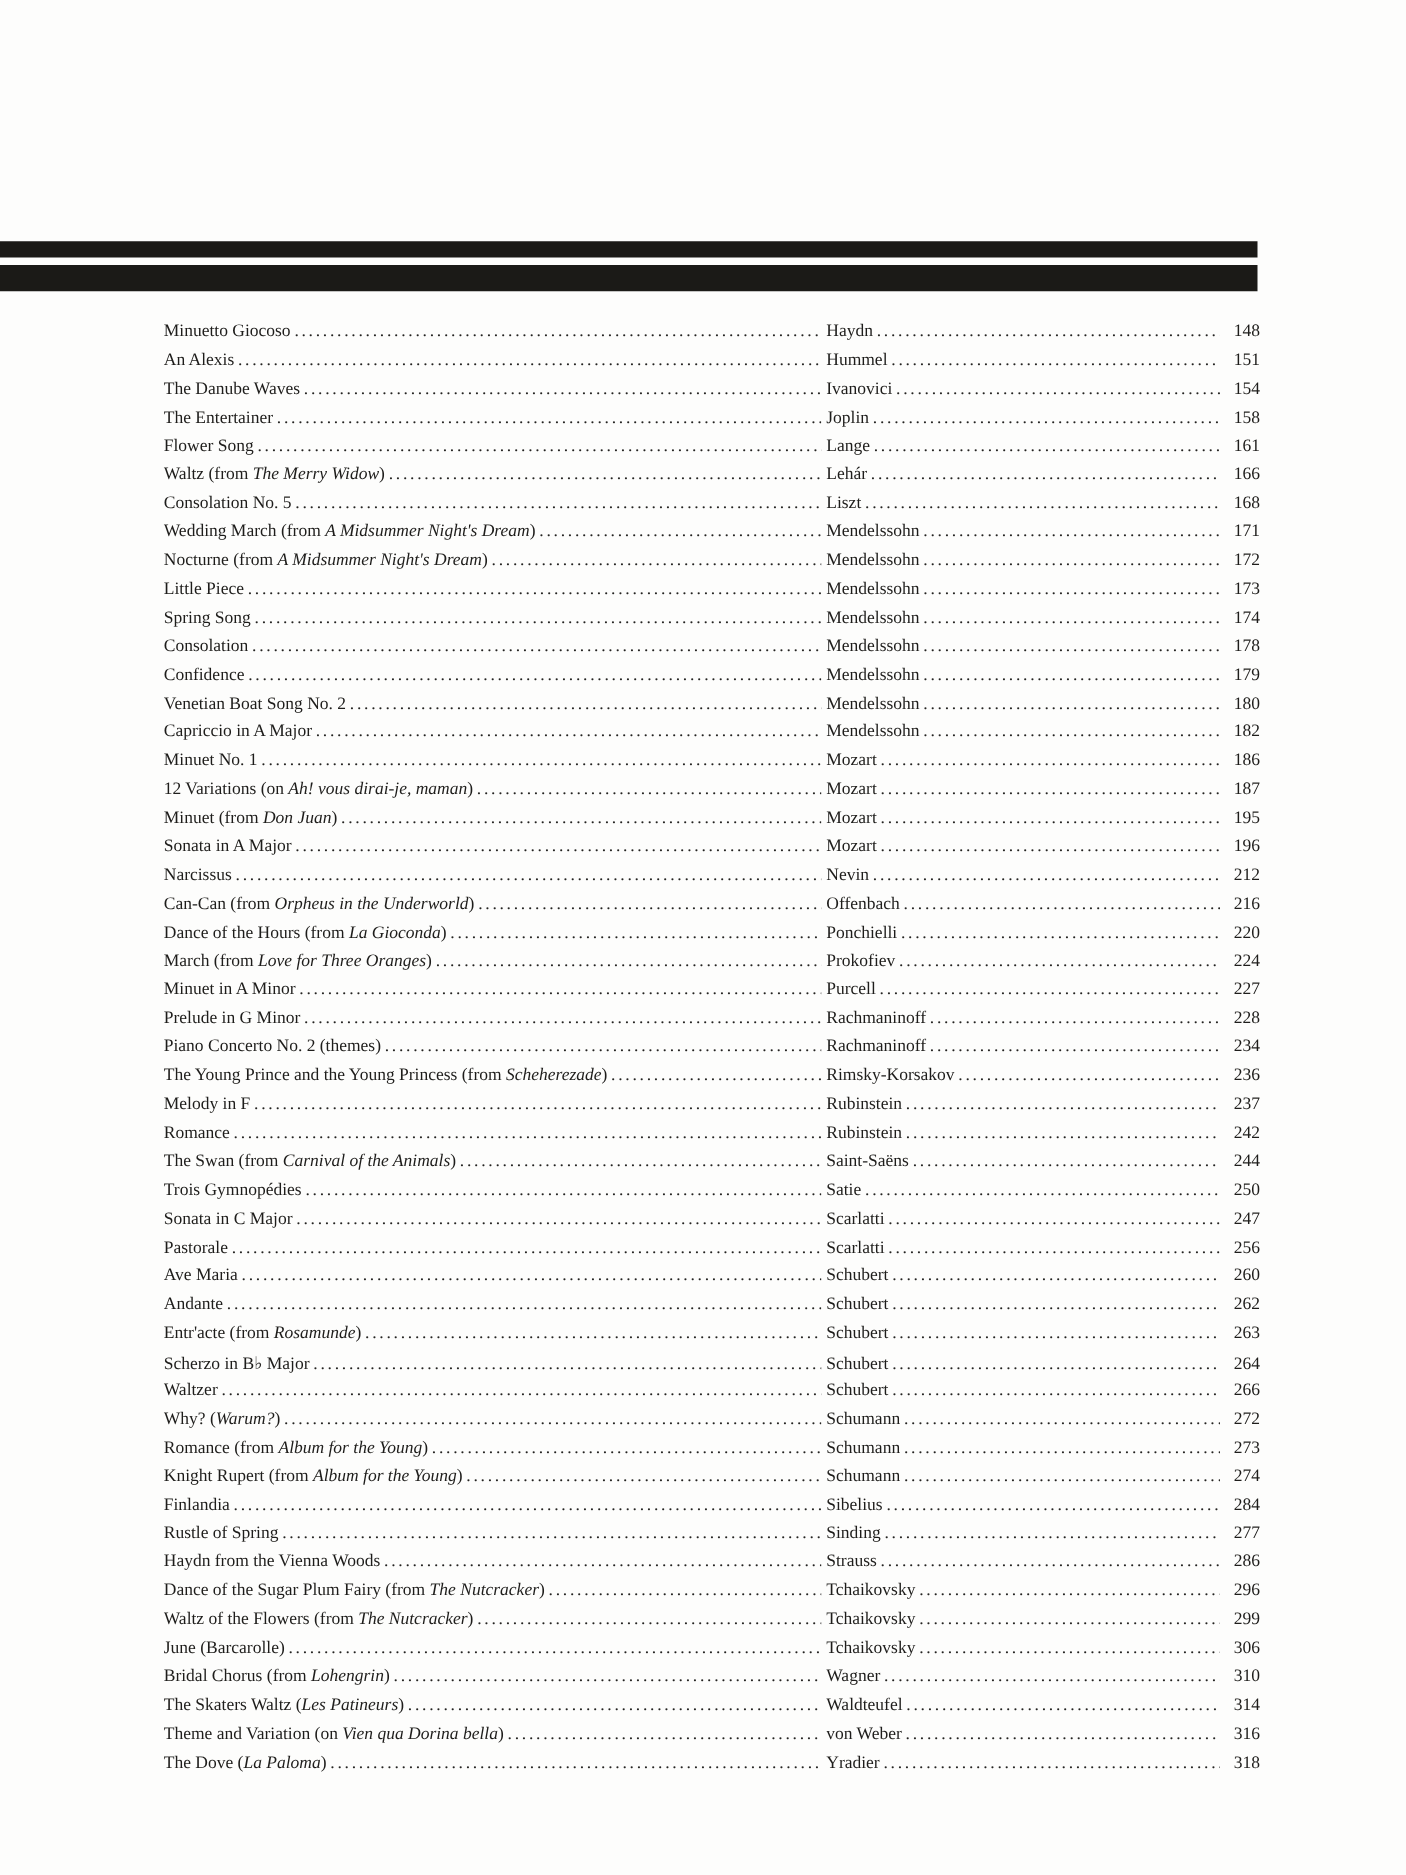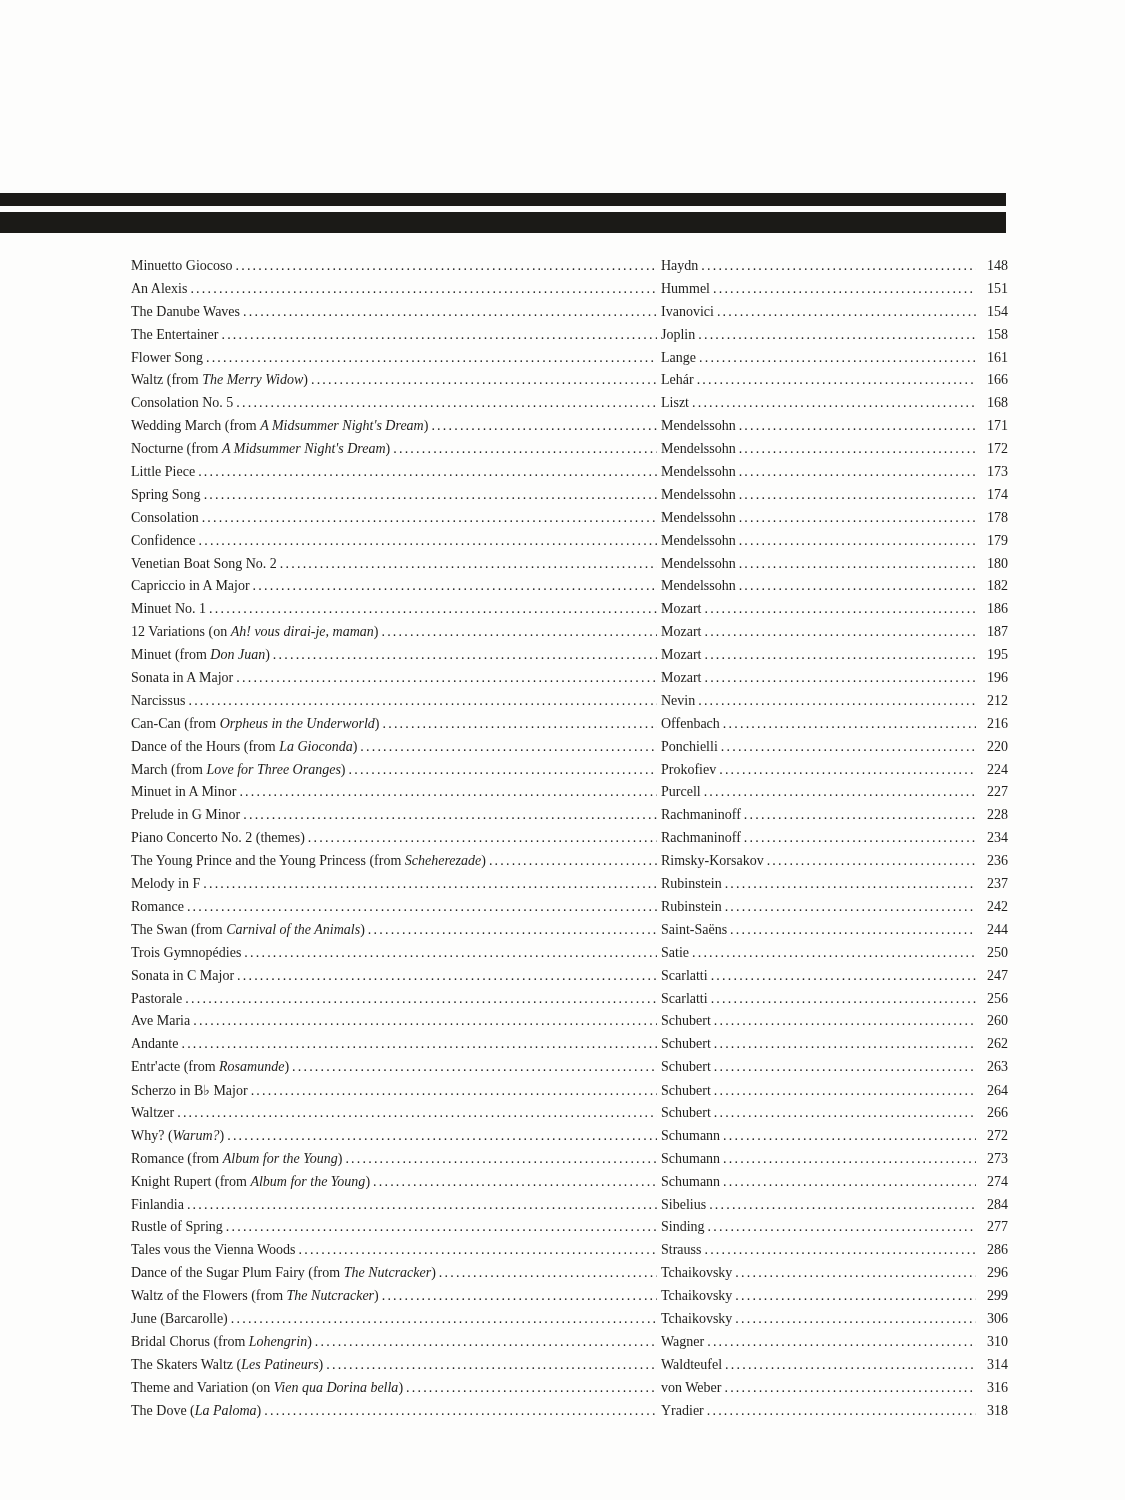--- a/index.html
+++ b/index.html
@@ -585,21 +585,21 @@
     </span>
     <span class="c-cell">
       <span class="composer">Sinding</span>
       <span class="dots"></span>
       <span class="page-num">277</span>
     </span>
   </div>
 
   <div class="row">
     <span class="t-cell">
-      <span class="title"><span class="pre">Tales vous the Vienna Woods</span><span class="it"></span><span class="post"></span></span>
+      <span class="title"><span class="pre">Haydn from the Vienna Woods</span><span class="it"></span><span class="post"></span></span>
       <span class="dots"></span>
     </span>
     <span class="c-cell">
       <span class="composer">Strauss</span>
       <span class="dots"></span>
       <span class="page-num">286</span>
     </span>
   </div>
 
   <div class="row">

